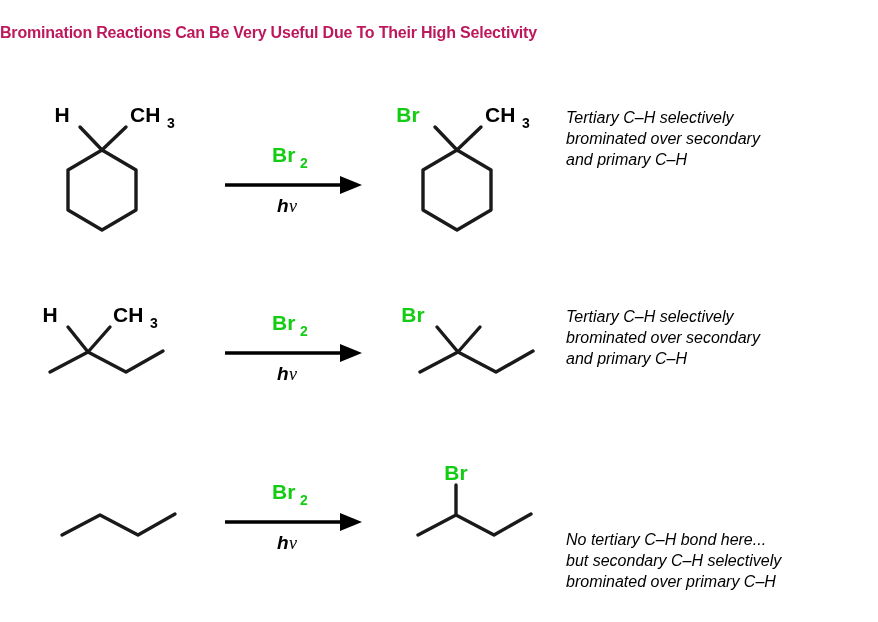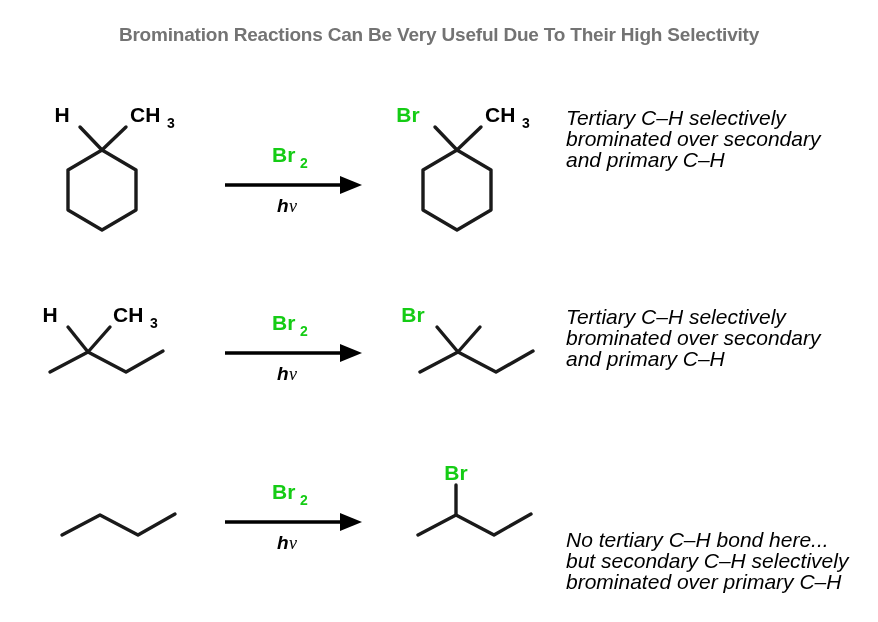--- a/index.html
+++ b/index.html
@@ -16,44 +16,43 @@
     width: 878px;
     height: 622px;
     background: #ffffff;
     overflow: hidden;
   }
   .title {
     position: absolute;
     left: 0;
     top: 24px;
     width: 878px;
-    text-align: center;
-    font-family: "Liberation Sans", sans-serif;
-    font-weight: bold;
-    font-size: 19px;
+    font-family: "Liberation Sans", sans-serif;
+    font-weight: bold;
+    font-size: 16px;
     letter-spacing: -0.2px;
-    color: #737373;
+    color: #be185d;
     white-space: nowrap;
   }
   .row {
     position: absolute;
     left: 0;
     width: 878px;
   }
   .scheme-svg {
     position: absolute;
     left: 0;
     top: 0;
     overflow: visible;
   }
   .note {
     position: absolute;
     font-family: "Liberation Sans", sans-serif;
     font-style: italic;
-    font-size: 21px;
+    font-size: 16px;
     line-height: 21px;
     color: #000000;
     white-space: pre-line;
   }
   .atom-label {
     font-family: "Liberation Sans", sans-serif;
     font-weight: bold;
     font-size: 21px;
   }
   .atom-sub {

